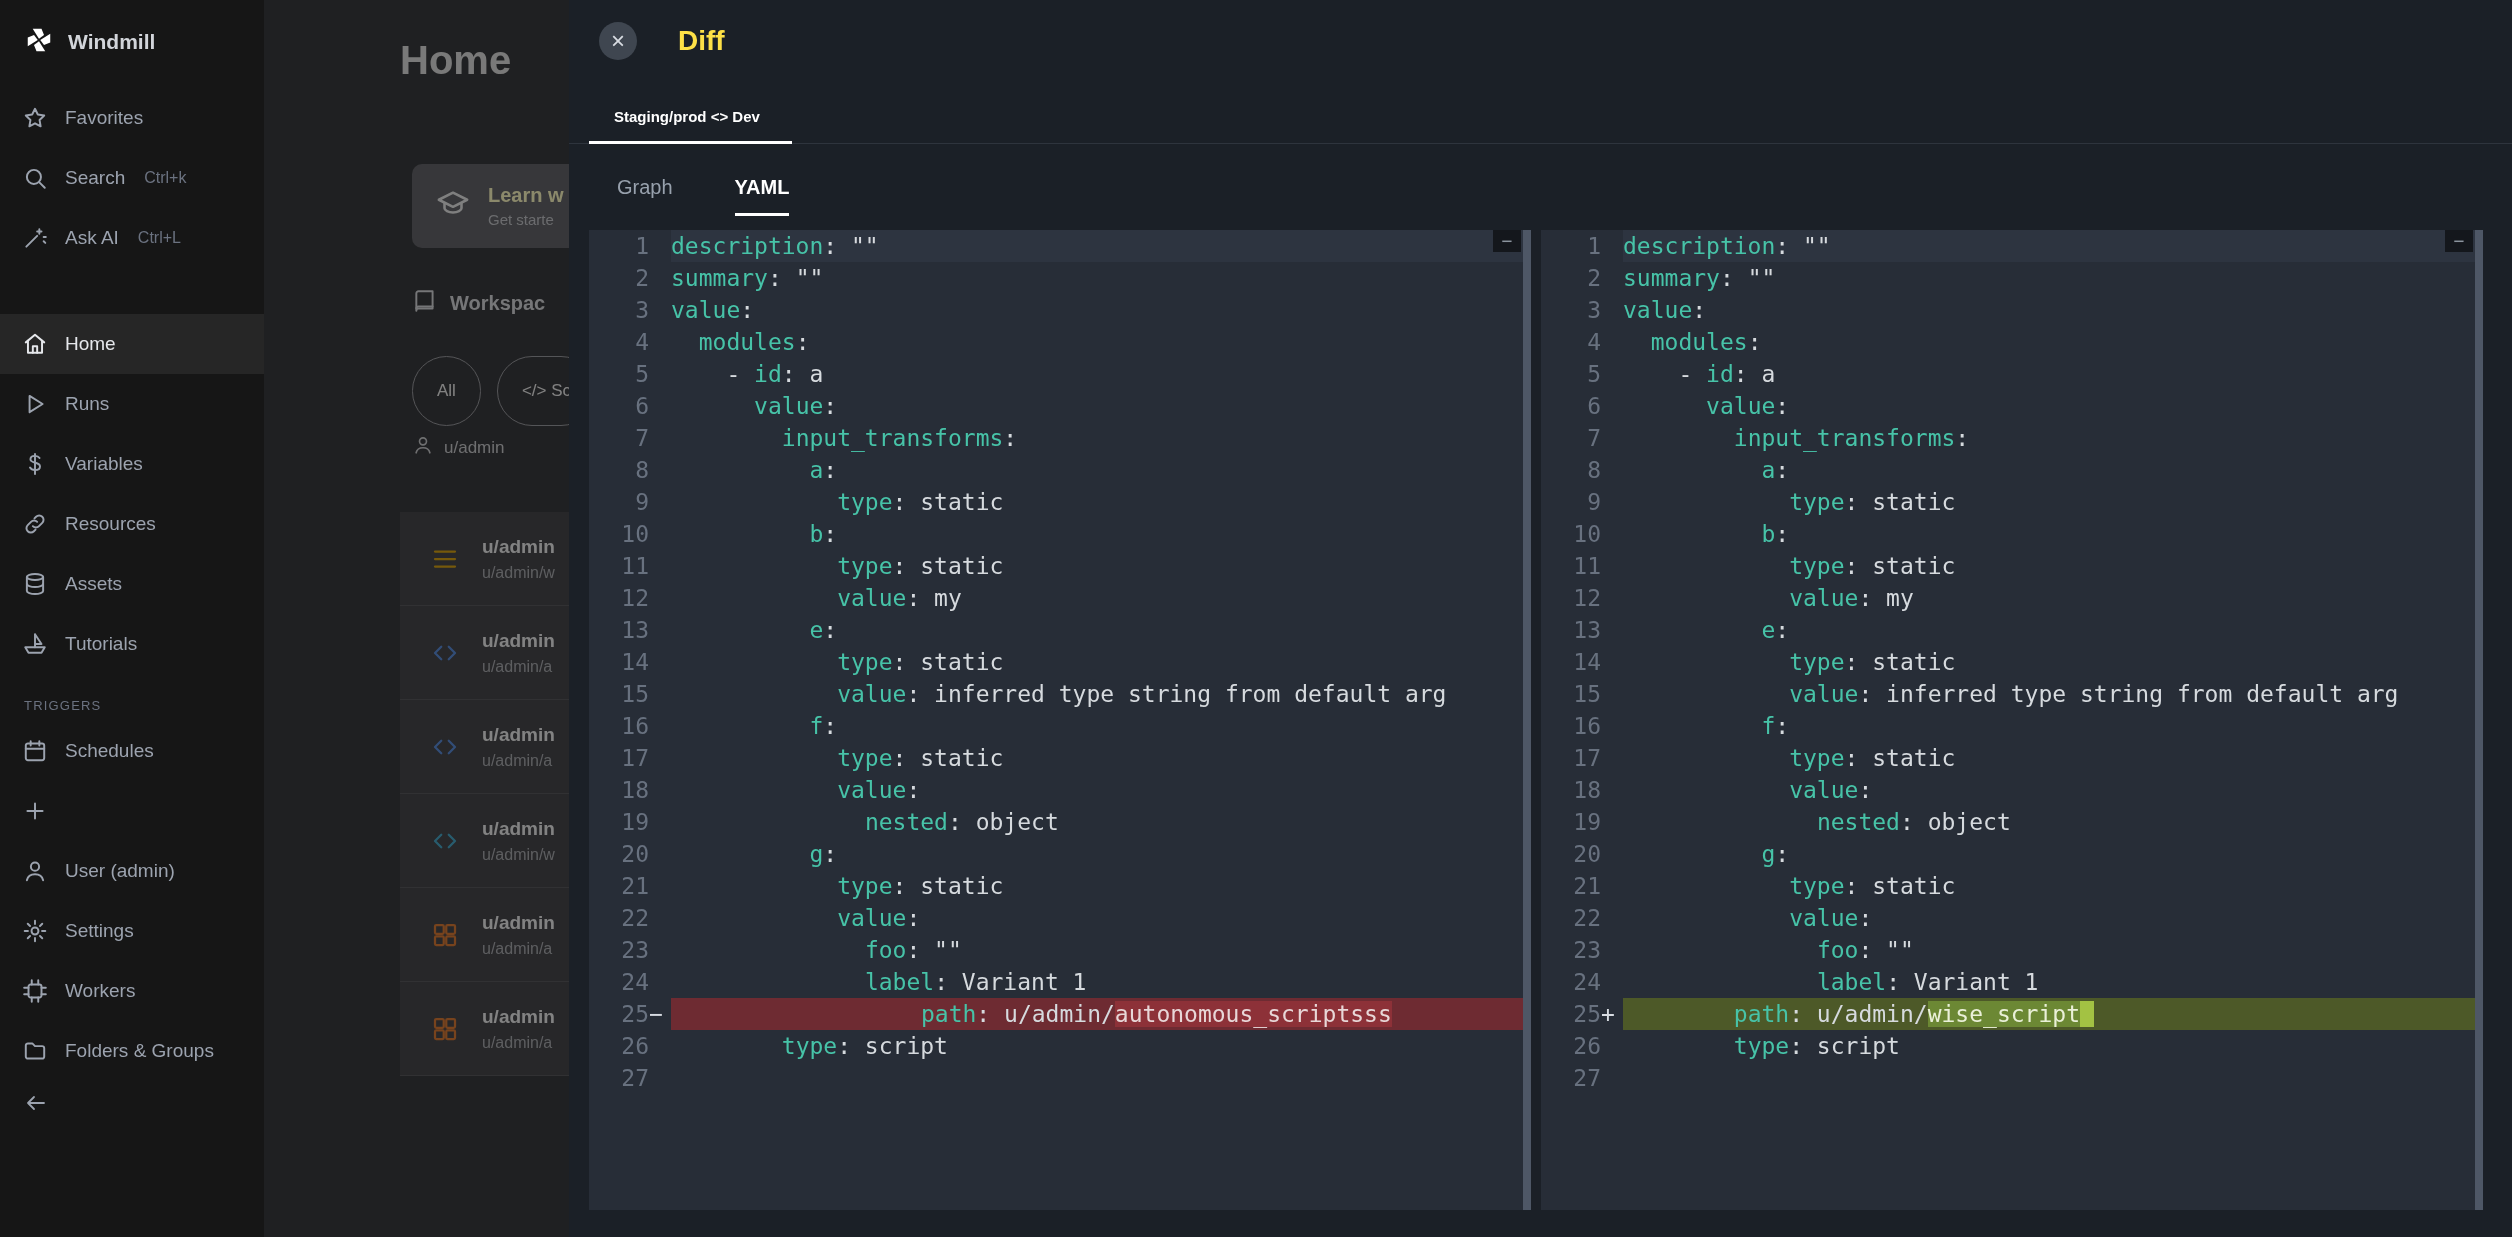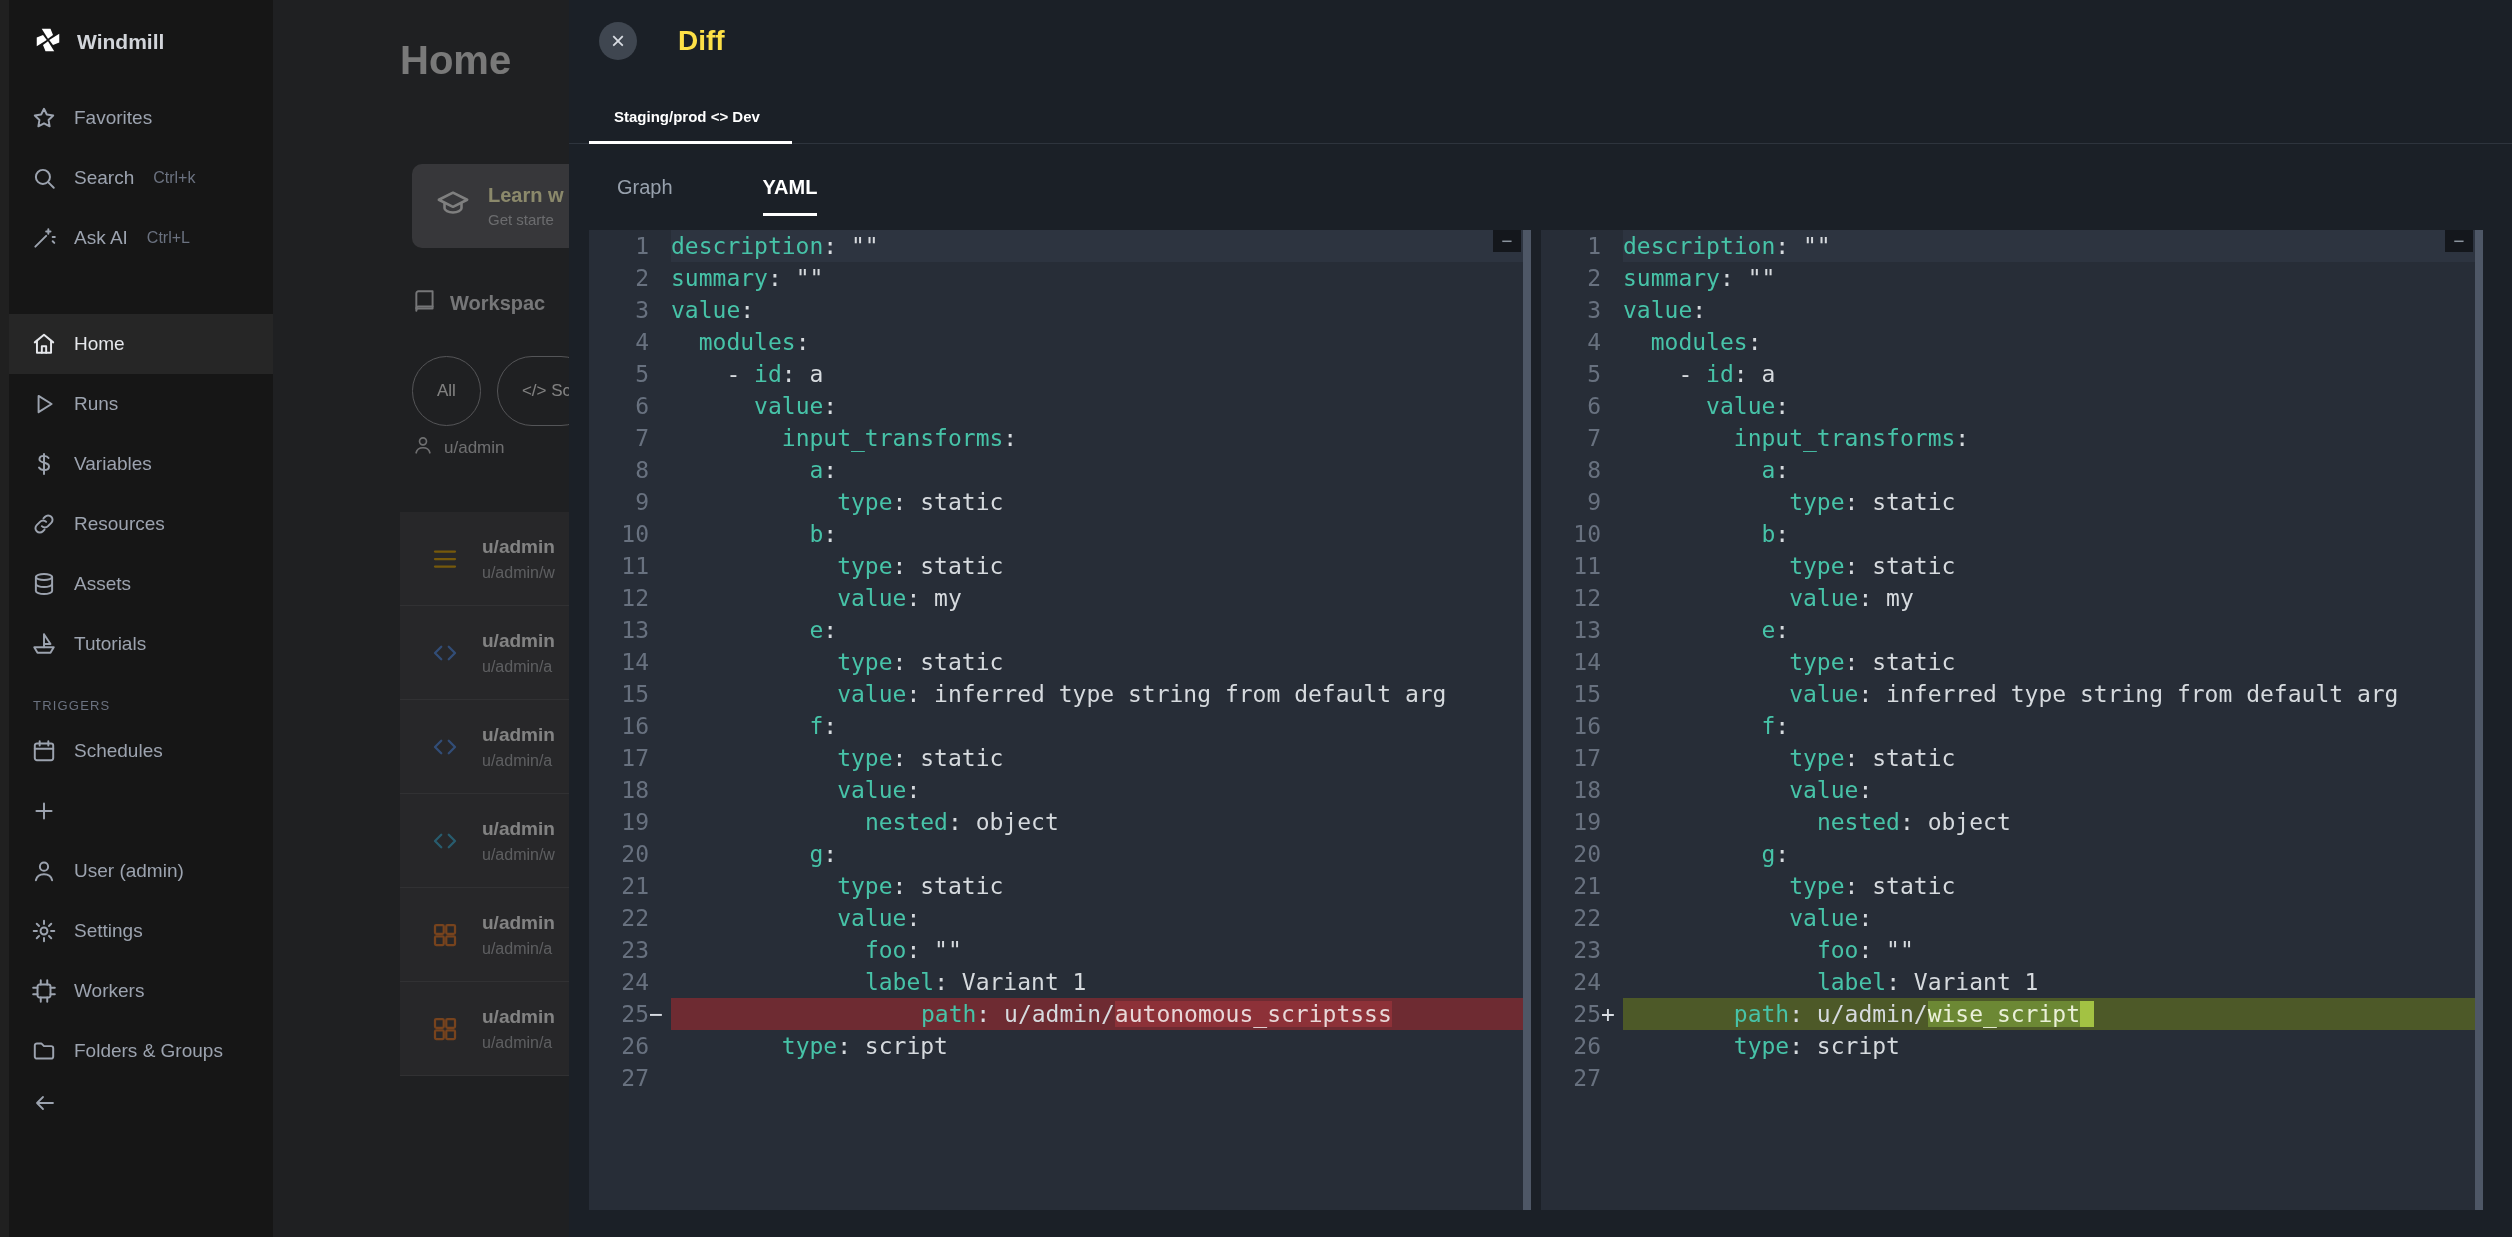--- a/index.html
+++ b/index.html
@@ -1,20 +1,20 @@
 <!DOCTYPE html>
 <html><head>
 <meta charset="utf-8">
 <style>
   * { margin:0; padding:0; box-sizing:border-box; }
   html,body { width:2512px; height:1237px; background:#111; font-family:"Liberation Sans", sans-serif; }
   .app { position:relative; width:2512px; height:1237px; overflow:hidden; background:#202020; }
 
   
-  .sidebar { position:absolute; left:9px; top:0; width:264px; height:100%; background:#161616; z-index:5;
+  .sidebar { position:absolute; left:0; top:0; width:264px; height:100%; background:#161616; z-index:5;
              display:flex; flex-direction:column; padding:22px 0 10px 0; overflow:hidden; }
   .brand { display:flex; align-items:center; gap:14px; padding:0 24px; height:40px; margin-bottom:26px; cursor:pointer; }
   .brand-icon svg { width:30px; height:30px; color:#ffffff; }
   .brand-label { color:#d2d5da; font-size:21px; font-weight:700; }
   .sb-group { display:flex; flex-direction:column; }
   .sb-group.gap { margin-top:46px; }
   .sb-group.push { margin-top:auto; }
   .sb-group.triggers { margin-top:18px; }
   .sb-section { color:#6b7280; font-size:13px; letter-spacing:1.2px; padding:6px 24px 8px 24px; }
   .sb-item { display:flex; align-items:center; gap:17px; height:60px; padding:0 22px; color:#9ca3af; cursor:pointer; }
@@ -55,21 +55,21 @@
   
   .drawer { position:absolute; left:569px; top:0; right:0; height:100%; background:#1b2027; z-index:10;
             display:flex; flex-direction:column; }
   .d-header { height:82px; display:flex; align-items:center; gap:22px; padding-left:30px; }
   .close-btn { width:38px; height:38px; border-radius:50%; background:#3f4650; color:#d8dce2; font-size:24px;
                display:flex; align-items:center; justify-content:center; cursor:pointer; line-height:1; }
   .d-title { color:#fde047; font-size:28px; font-weight:700;margin-left:19px; }
   .d-tabs { padding:26px 0 0 20px; border-bottom:1px solid #2e343d; }
   .d-tab { display:inline-block; padding:0 32px 16px 25px; color:#ffffff; font-size:15px; font-weight:600;
            border-bottom:3px solid #ffffff; margin-bottom:-1px; cursor:pointer; white-space:nowrap; }
-  .d-subtabs { display:flex; gap:90px; padding:32px 0 0 48px; }
+  .d-subtabs { display:flex; gap:62px; padding:32px 0 0 48px; }
   .subtab { font-size:20px; color:#98a1ad; padding-bottom:14px; cursor:pointer; }
   .subtab.active { color:#ffffff; font-weight:600; border-bottom:3px solid #ffffff; }
   .d-panels { flex:1; display:flex; gap:10px; margin:14px 29px 27px 20px; min-height:0; }
   .panel { position:relative; flex:1; background:#272d37; overflow:hidden;
            font-family:"DejaVu Sans Mono", monospace; font-size:23px; }
   .cl { display:flex; height:32px; line-height:32px; }
   .gut { position:relative; flex:0 0 82px; width:82px; padding-right:22px; text-align:right; color:#68717f; }
   .mark { position:absolute; right:0; width:22px; text-align:left; color:#d8dce2; }
   .code { flex:1; white-space:pre; color:#d6dade; }
   .tk-k { color:#47c3a8; }

